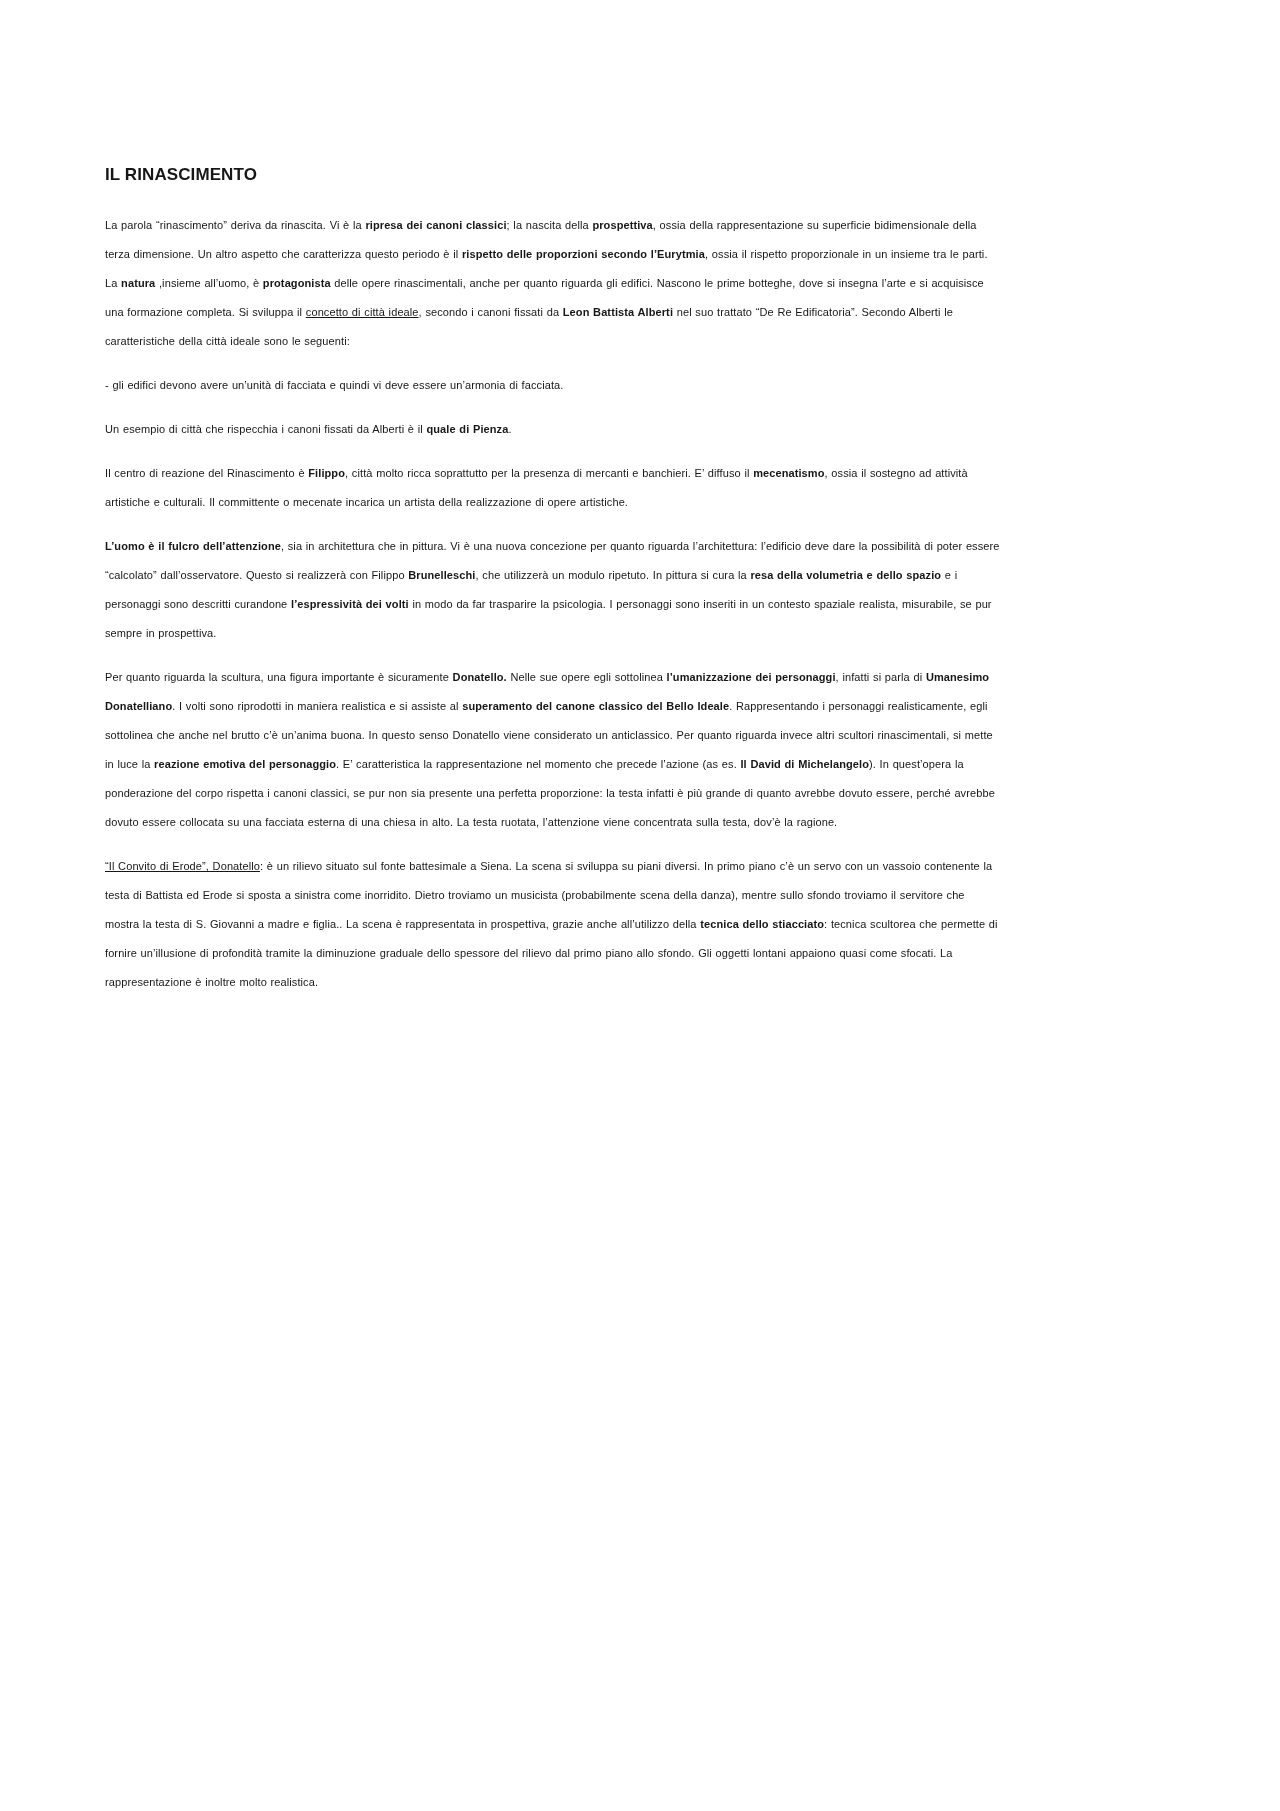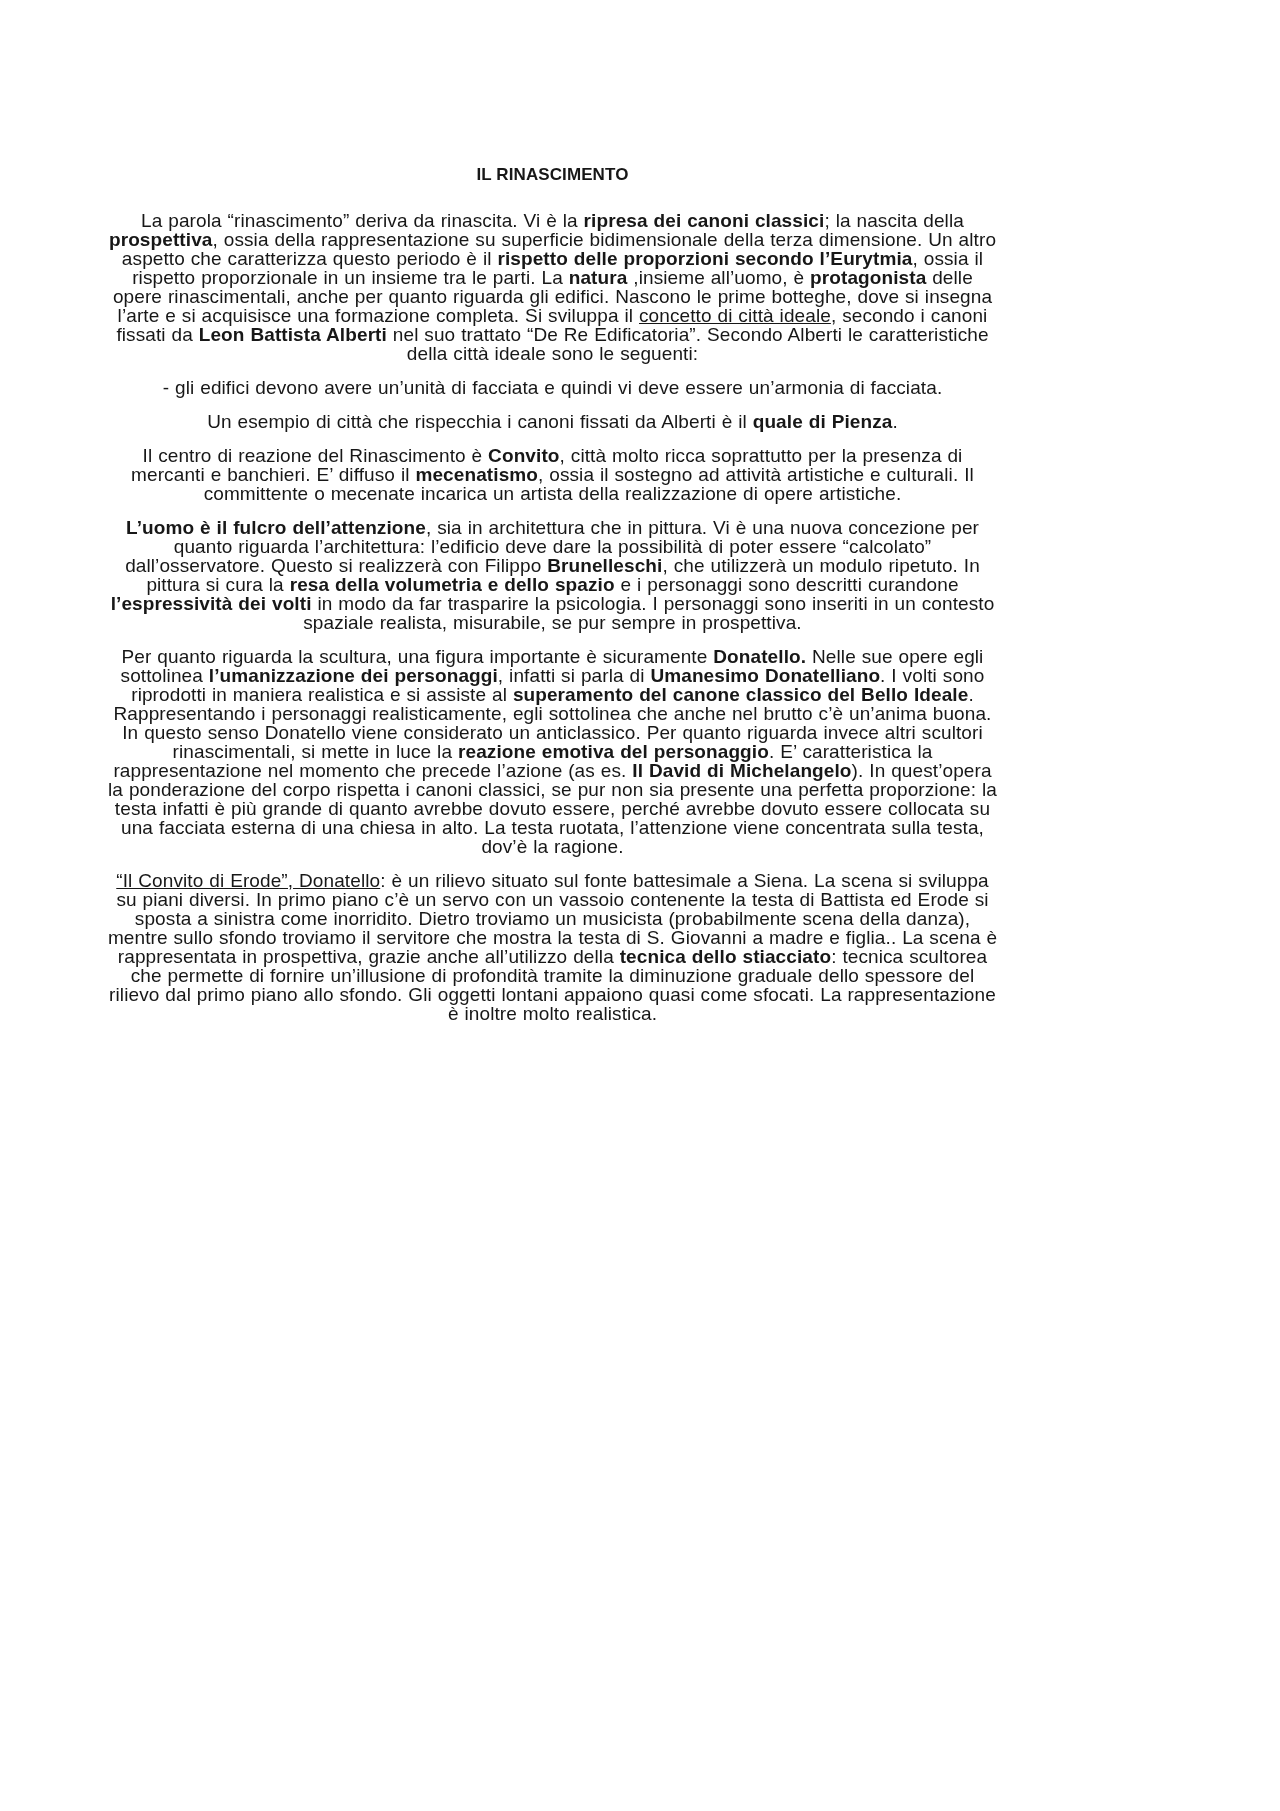--- a/index.html
+++ b/index.html
@@ -12,46 +12,45 @@
     background: #ffffff;
     font-family: "Liberation Sans", sans-serif;
     color: #171717;
   }
   .page {
     box-sizing: border-box;
     width: 1280px;
     height: 1811px;
     padding: 160px 280px 60px 105px;
     background: #ffffff;
-    text-align: center;
   }
   .doc-title {
     font-size: 17px;
     font-weight: bold;
     line-height: 29px;
     margin: 0 0 22px 0;
     letter-spacing: 0.1px;
   }
   p.para {
-    font-size: 19px;
-    line-height: 19px;
+    font-size: 11px;
+    line-height: 29px;
     margin: 0 0 15px 0;
     letter-spacing: 0.1px;
     word-spacing: 0.5px;
   }
   p.para span.b { font-weight: bold; }
   p.para span.u { text-decoration: underline; }
 </style>
 </head>
 <body>
 
 <div class="page">
   <h1 class="doc-title">IL RINASCIMENTO</h1>
   <div id="paragraphs">
       <p class="para"><span>La parola “rinascimento” deriva da rinascita. Vi è la </span><span class="b">ripresa dei canoni classici</span><span>; la nascita della </span><span class="b">prospettiva</span><span>, ossia della rappresentazione su superficie bidimensionale della terza dimensione. Un altro aspetto che caratterizza questo periodo è il </span><span class="b">rispetto delle proporzioni secondo l’Eurytmia</span><span>, ossia il rispetto proporzionale in un insieme tra le parti. La </span><span class="b">natura</span><span> ,insieme all’uomo, è </span><span class="b">protagonista</span><span> delle opere rinascimentali, anche per quanto riguarda gli edifici. Nascono le prime botteghe, dove si insegna l’arte e si acquisisce una formazione completa. Si sviluppa il </span><span class="u">concetto di città ideale</span><span>, secondo i canoni fissati da </span><span class="b">Leon Battista Alberti</span><span> nel suo trattato “De Re Edificatoria”. Secondo Alberti le caratteristiche della città ideale sono le seguenti:</span></p>
       <p class="para"><span>- gli edifici devono avere un’unità di facciata e quindi vi deve essere un’armonia di facciata.</span></p>
       <p class="para"><span>Un esempio di città che rispecchia i canoni fissati da Alberti è il </span><span class="b">quale di Pienza</span><span>.</span></p>
-      <p class="para"><span>Il centro di reazione del Rinascimento è </span><span class="b">Convito</span><span>, città molto ricca soprattutto per la presenza di mercanti e banchieri. E’ diffuso il </span><span class="b">mecenatismo</span><span>, ossia il sostegno ad attività artistiche e culturali. Il committente o mecenate incarica un artista della realizzazione di opere artistiche.</span></p>
+      <p class="para"><span>Il centro di reazione del Rinascimento è </span><span class="b">Filippo</span><span>, città molto ricca soprattutto per la presenza di mercanti e banchieri. E’ diffuso il </span><span class="b">mecenatismo</span><span>, ossia il sostegno ad attività artistiche e culturali. Il committente o mecenate incarica un artista della realizzazione di opere artistiche.</span></p>
       <p class="para"><span class="b">L’uomo è il fulcro dell’attenzione</span><span>, sia in architettura che in pittura. Vi è una nuova concezione per quanto riguarda l’architettura: l’edificio deve dare la possibilità di poter essere “calcolato” dall’osservatore. Questo si realizzerà con Filippo </span><span class="b">Brunelleschi</span><span>, che utilizzerà un modulo ripetuto. In pittura si cura la </span><span class="b">resa della volumetria e dello spazio</span><span> e i personaggi sono descritti curandone </span><span class="b">l’espressività dei volti</span><span> in modo da far trasparire la psicologia. I personaggi sono inseriti in un contesto spaziale realista, misurabile, se pur sempre in prospettiva.</span></p>
       <p class="para"><span>Per quanto riguarda la scultura, una figura importante è sicuramente </span><span class="b">Donatello.</span><span> Nelle sue opere egli sottolinea </span><span class="b">l’umanizzazione dei personaggi</span><span>, infatti si parla di </span><span class="b">Umanesimo Donatelliano</span><span>. I volti sono riprodotti in maniera realistica e si assiste al </span><span class="b">superamento del canone classico del Bello Ideale</span><span>. Rappresentando i personaggi realisticamente, egli sottolinea che anche nel brutto c’è un’anima buona. In questo senso Donatello viene considerato un anticlassico. Per quanto riguarda invece altri scultori rinascimentali, si mette in luce la </span><span class="b">reazione emotiva del personaggio</span><span>. E’ caratteristica la rappresentazione nel momento che precede l’azione (as es. </span><span class="b">Il David di Michelangelo</span><span>). In quest’opera la ponderazione del corpo rispetta i canoni classici, se pur non sia presente una perfetta proporzione: la testa infatti è più grande di quanto avrebbe dovuto essere, perché avrebbe dovuto essere collocata su una facciata esterna di una chiesa in alto. La testa ruotata, l’attenzione viene concentrata sulla testa, dov’è la ragione.</span></p>
       <p class="para"><span class="u">“Il Convito di Erode”, Donatello</span><span>: è un rilievo situato sul fonte battesimale a Siena. La scena si sviluppa su piani diversi. In primo piano c’è un servo con un vassoio contenente la testa di Battista ed Erode si sposta a sinistra come inorridito. Dietro troviamo un musicista (probabilmente scena della danza), mentre sullo sfondo troviamo il servitore che mostra la testa di S. Giovanni a madre e figlia.. La scena è rappresentata in prospettiva, grazie anche all’utilizzo della </span><span class="b">tecnica dello stiacciato</span><span>: tecnica scultorea che permette di fornire un’illusione di profondità tramite la diminuzione graduale dello spessore del rilievo dal primo piano allo sfondo. Gli oggetti lontani appaiono quasi come sfocati. La rappresentazione è inoltre molto realistica.</span></p>
     </div>
 </div>
 
 </body></html>

